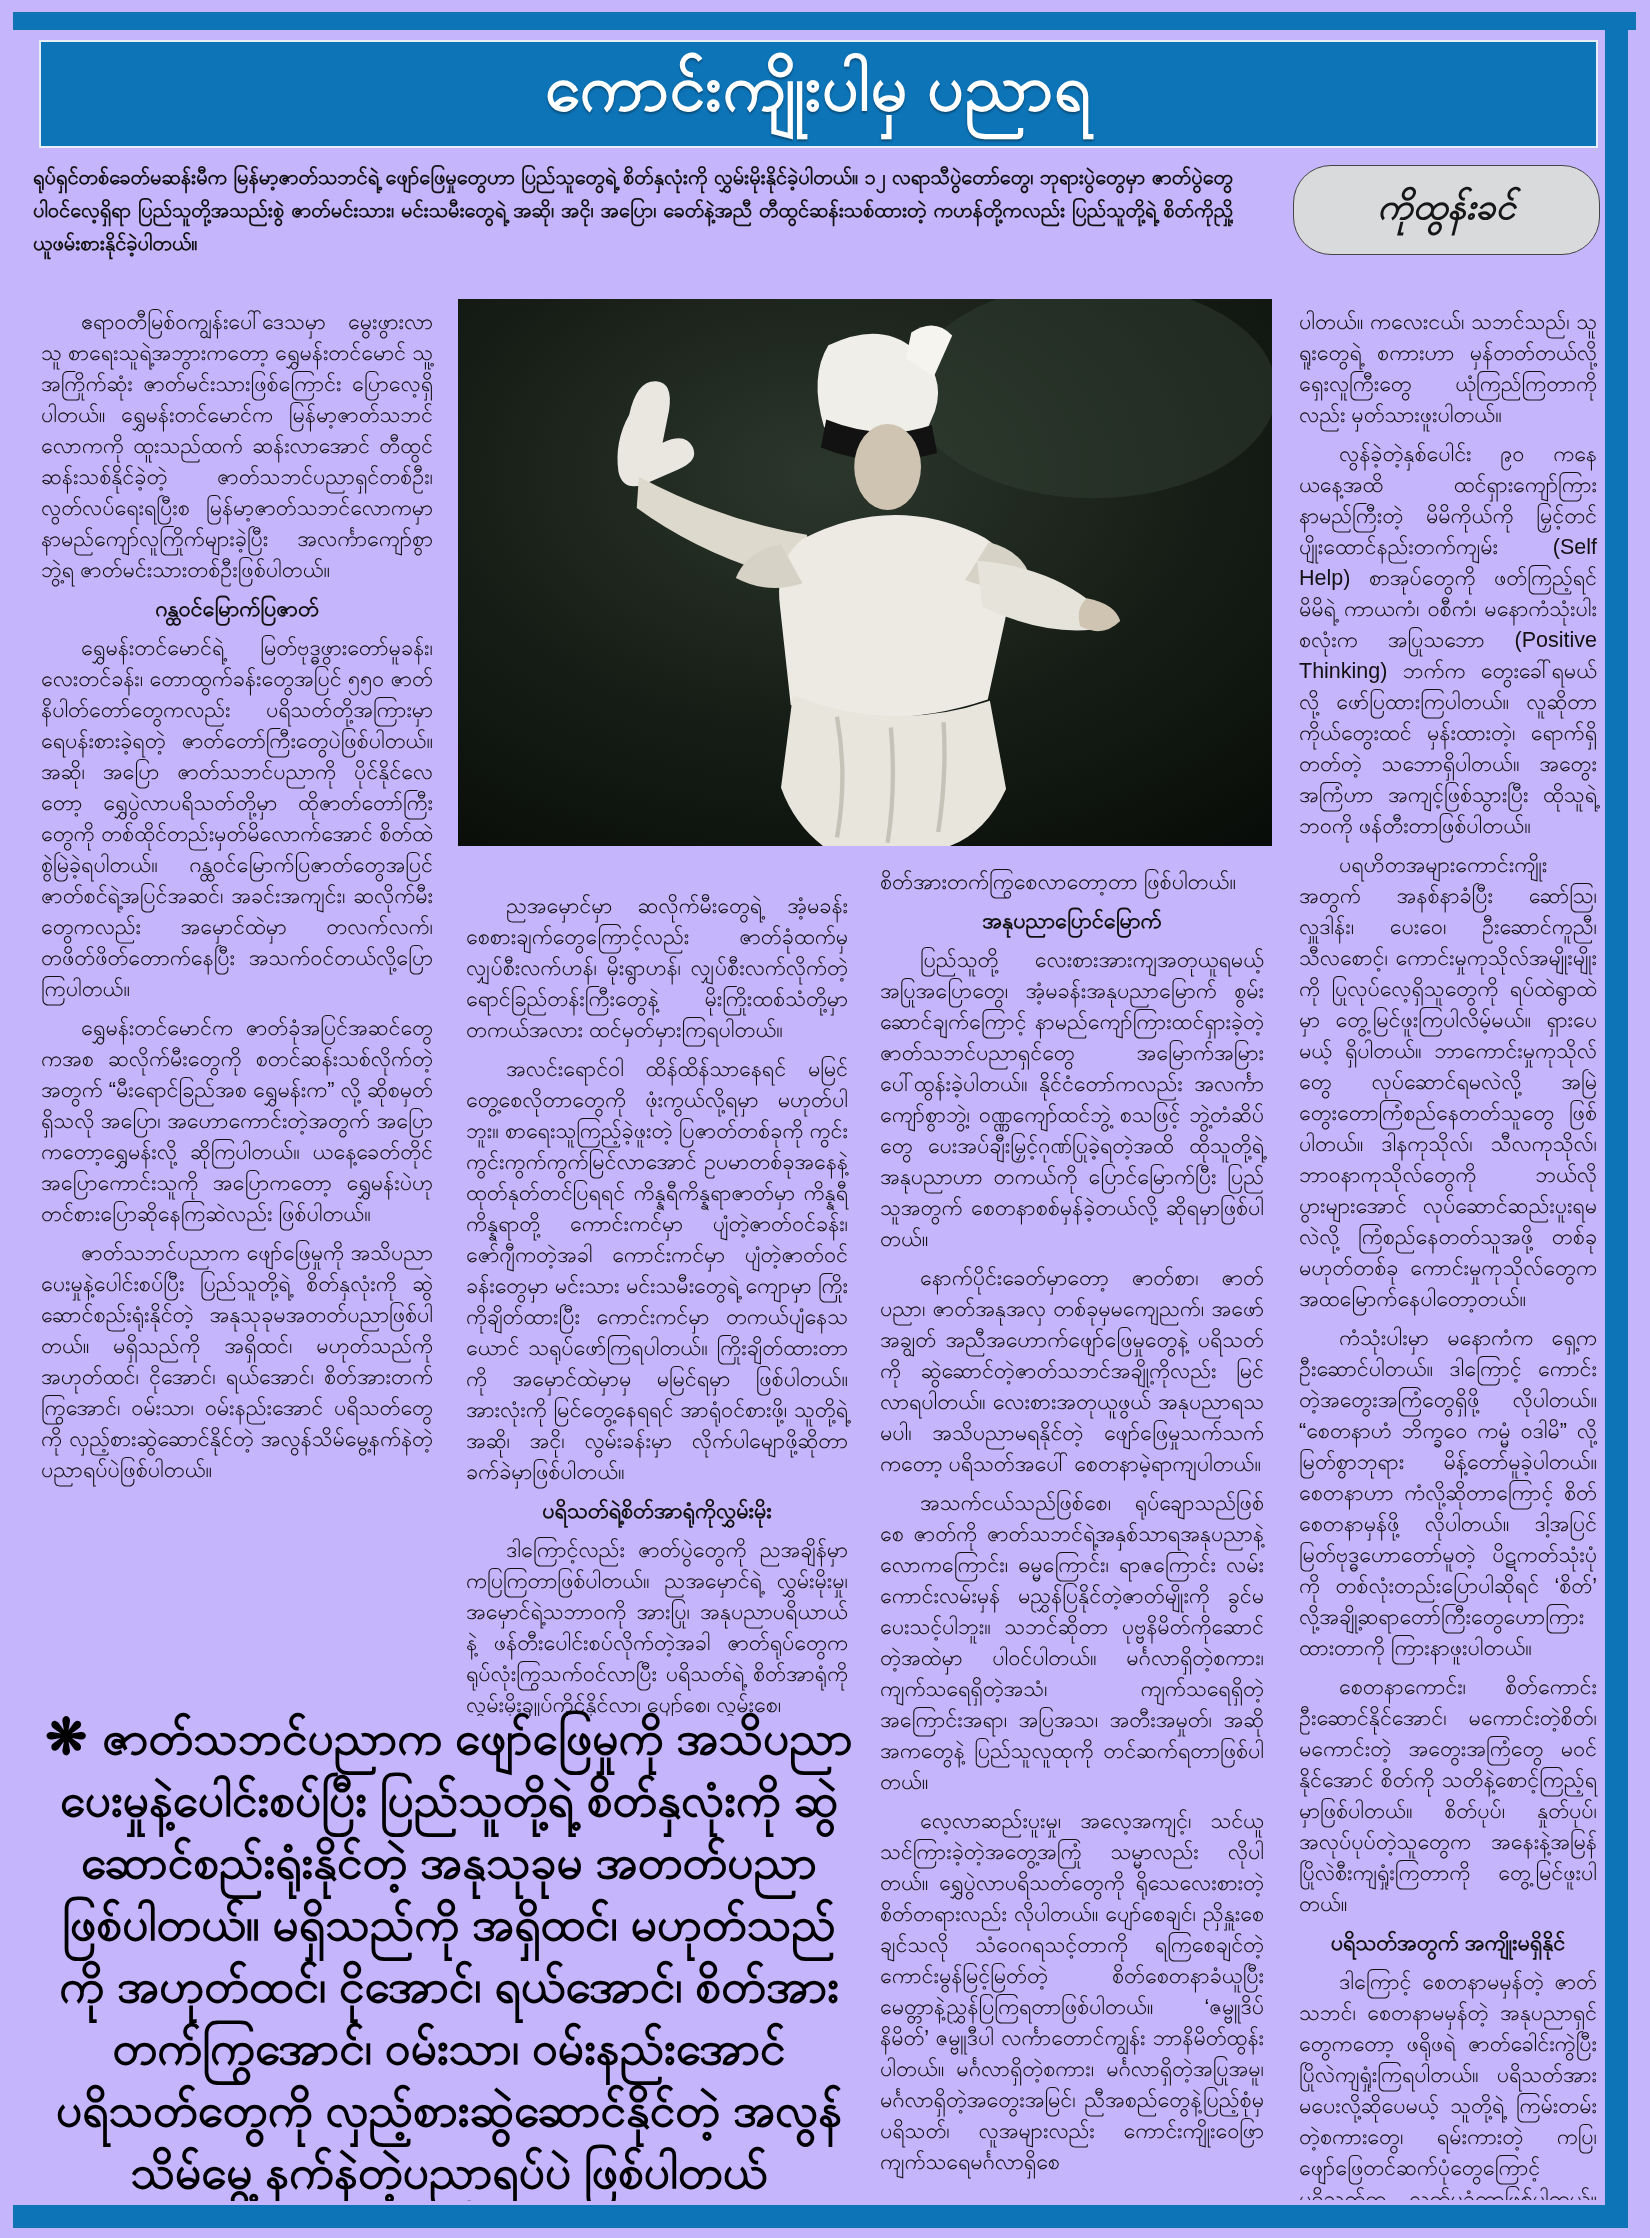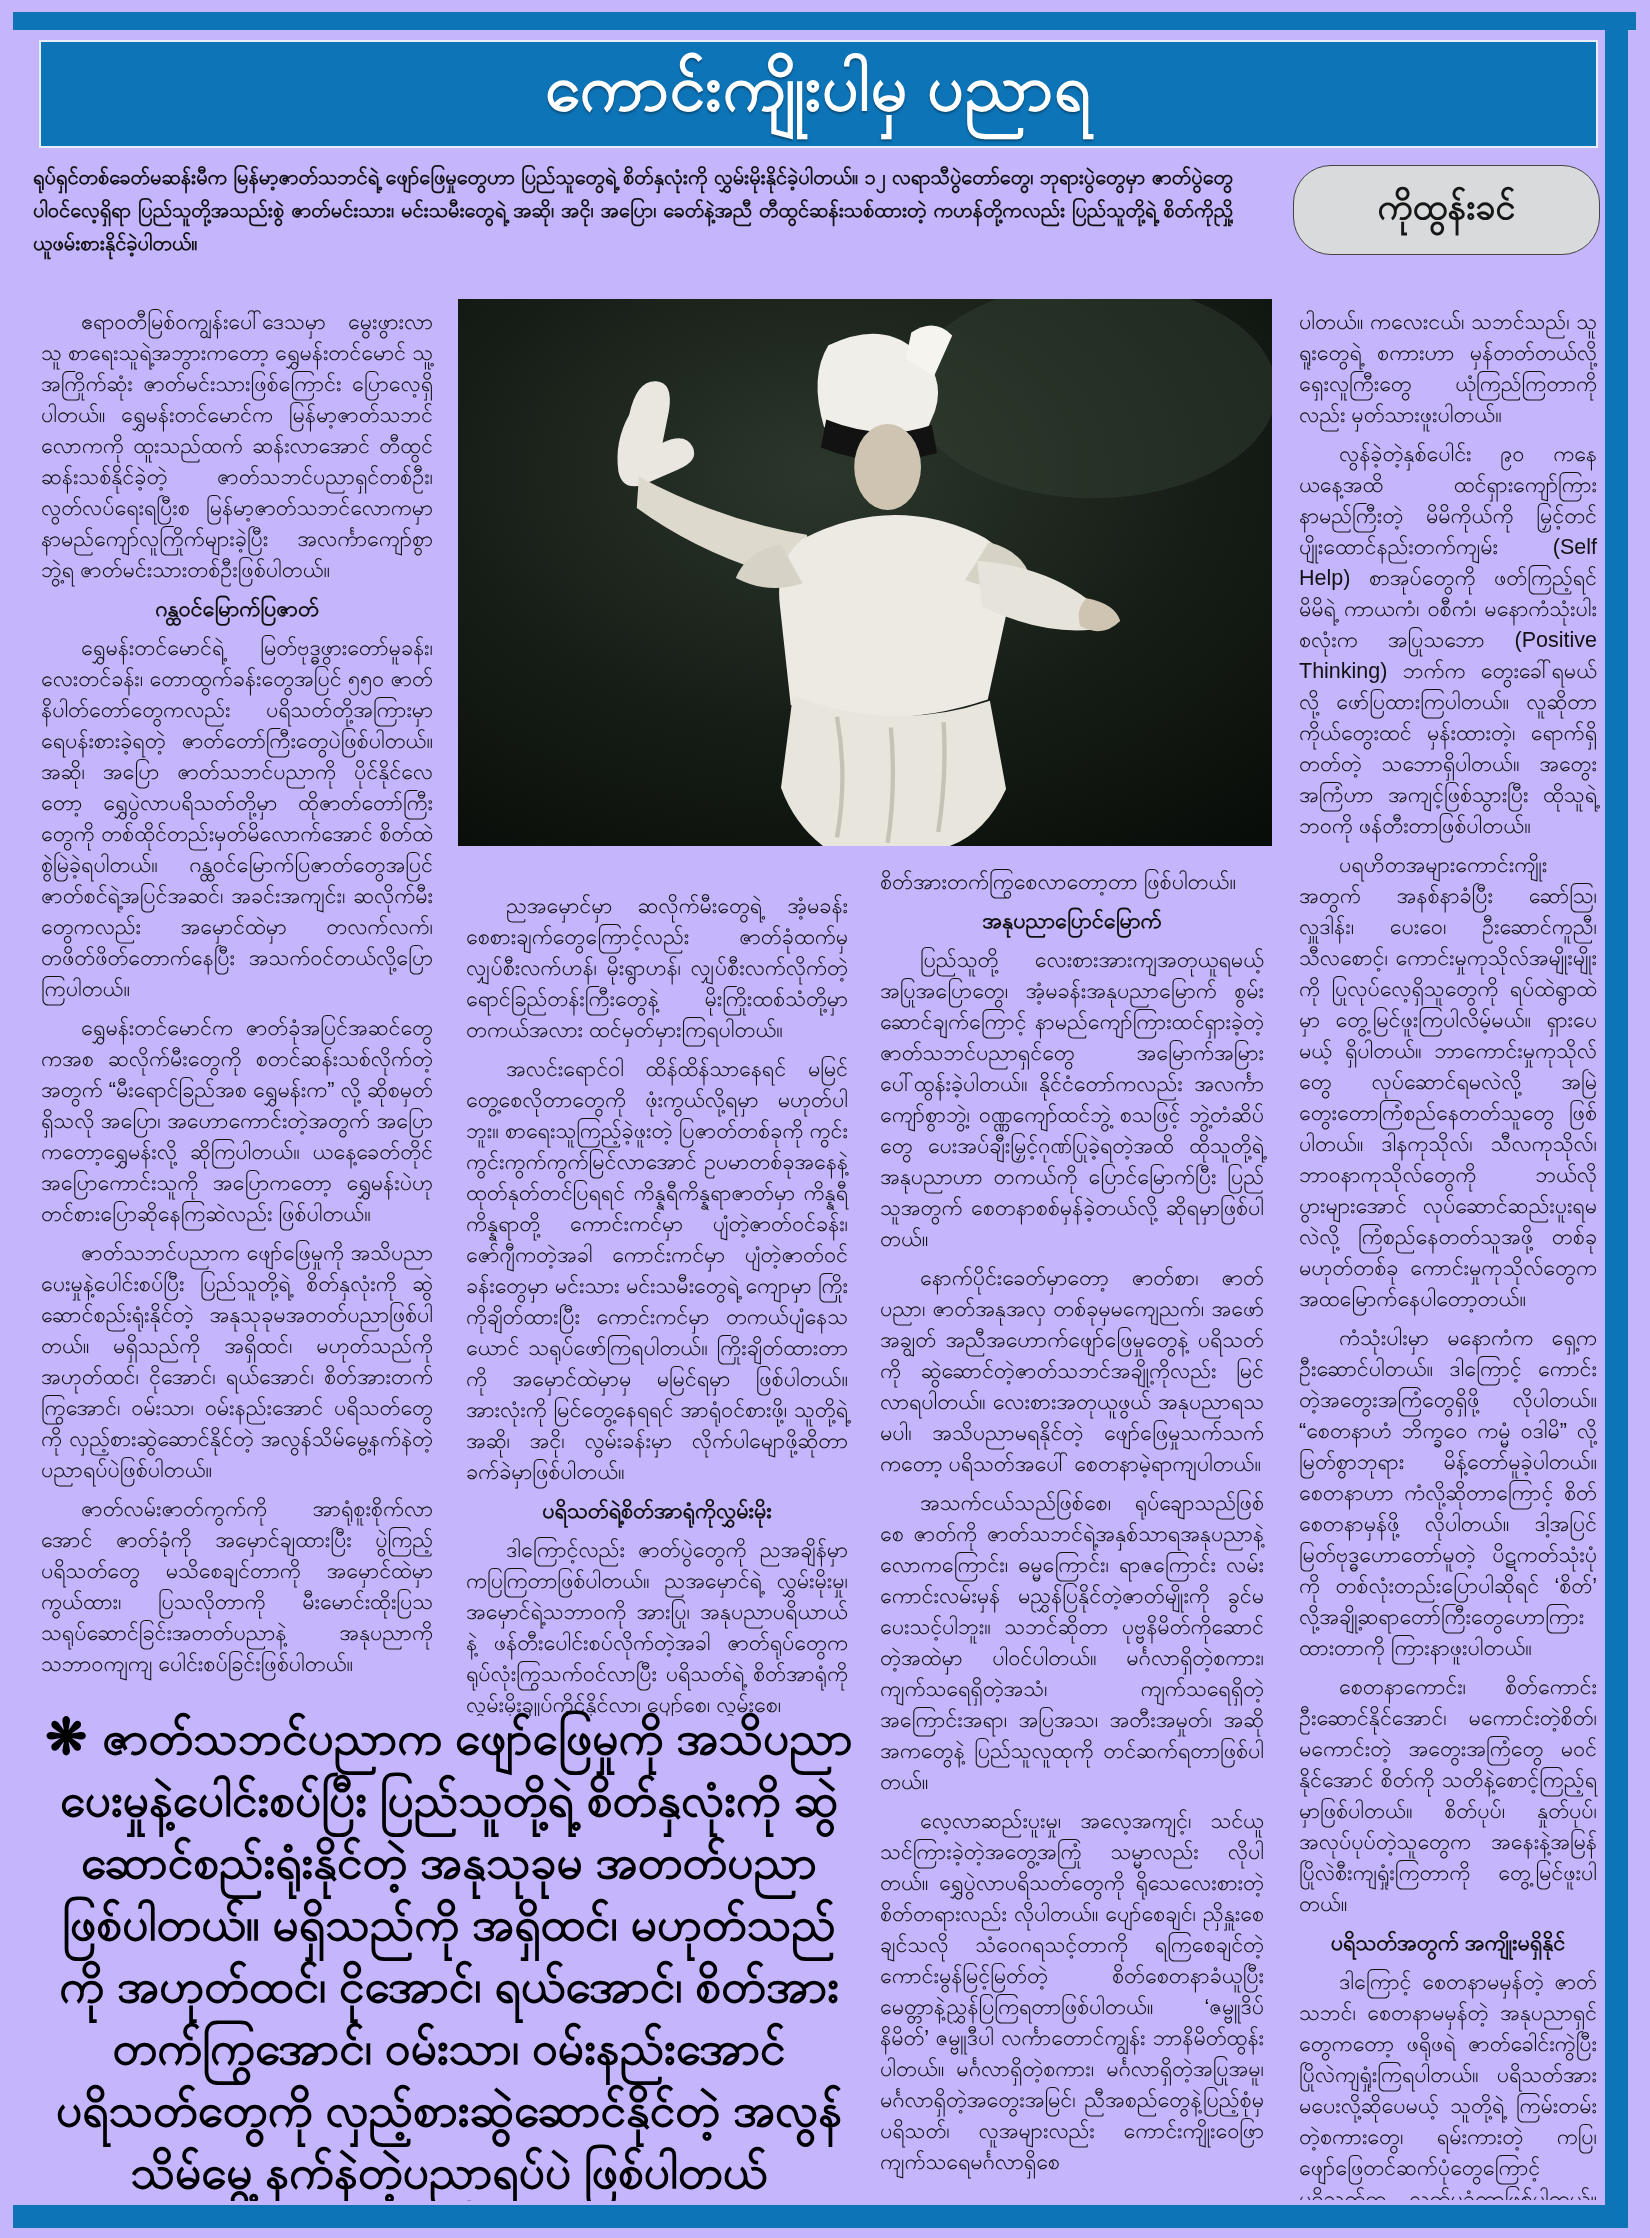--- a/index.html
+++ b/index.html
@@ -23,21 +23,21 @@
   }
 
   .intro {
     position:absolute; left:33px; top:161px; width:1200px; height:136px;
     font-size:20px; line-height:33px; font-weight:bold; text-align:justify; overflow:hidden;
   }
 
   .author-box {
     position:absolute; left:1293px; top:165px; width:305px; height:88px;
     background:#d9dadb; border:1.6px solid #444; border-radius:38px;
-    display:flex; align-items:center; justify-content:center;
+    display:flex; align-items:center; justify-content:center;font-style:italic;
   }
   .author-box .author-name { font-size:36px; font-weight:bold; color:#161616; }
 
   .photo {
     position:absolute; left:458px; top:299px; width:814px; height:547px;
     background:#10140f; overflow:hidden;
   }
   .photo svg { display:block; width:100%; height:100%; }
 
   .col { position:absolute; font-size:21.5px; line-height:31px; text-align:justify; overflow:hidden; }
@@ -114,21 +114,20 @@
       </g>
     </svg>
   </div>
 
   <div class="col col1">
     <p>ဧရာဝတီမြစ်ဝကျွန်းပေါ်ဒေသမှာ မွေးဖွားလာသူ စာရေးသူရဲ့အဘွားကတော့ ရွှေမန်းတင်မောင် သူ့အကြိုက်ဆုံး ဇာတ်မင်းသားဖြစ်ကြောင်း ပြောလေ့ရှိပါတယ်။ ရွှေမန်းတင်မောင်က မြန်မာ့ဇာတ်သဘင်လောကကို ထူးသည်ထက် ဆန်းလာအောင် တီထွင်ဆန်းသစ်နိုင်ခဲ့တဲ့ ဇာတ်သဘင်ပညာရှင်တစ်ဦး၊ လွတ်လပ်ရေးရပြီးစ မြန်မာ့ဇာတ်သဘင်လောကမှာ နာမည်ကျော်လူကြိုက်များခဲ့ပြီး အလင်္ကာကျော်စွာဘွဲ့ရ ဇာတ်မင်းသားတစ်ဦးဖြစ်ပါတယ်။</p>
     <p class="subhead">ဂန္ထဝင်မြောက်ပြဇာတ်</p>
     <p>ရွှေမန်းတင်မောင်ရဲ့ မြတ်ဗုဒ္ဓဖွားတော်မူခန်း၊ လေးတင်ခန်း၊ တောထွက်ခန်းတွေအပြင် ၅၅၀ ဇာတ်နိပါတ်တော်တွေကလည်း ပရိသတ်တို့အကြားမှာ ရေပန်းစားခဲ့ရတဲ့ ဇာတ်တော်ကြီးတွေပဲဖြစ်ပါတယ်။ အဆို၊ အပြော ဇာတ်သဘင်ပညာကို ပိုင်နိုင်လေတော့ ရွှေပွဲလာပရိသတ်တို့မှာ ထိုဇာတ်တော်ကြီးတွေကို တစ်ထိုင်တည်းမှတ်မိလောက်အောင် စိတ်ထဲစွဲမြဲခဲ့ရပါတယ်။ ဂန္ထဝင်မြောက်ပြဇာတ်တွေအပြင် ဇာတ်စင်ရဲ့အပြင်အဆင်၊ အခင်းအကျင်း၊ ဆလိုက်မီးတွေကလည်း အမှောင်ထဲမှာ တလက်လက်၊ တဖိတ်ဖိတ်တောက်နေပြီး အသက်ဝင်တယ်လို့ပြောကြပါတယ်။</p>
     <p>ရွှေမန်းတင်မောင်က ဇာတ်ခုံအပြင်အဆင်တွေကအစ ဆလိုက်မီးတွေကို စတင်ဆန်းသစ်လိုက်တဲ့အတွက် “မီးရောင်ခြည်အစ ရွှေမန်းက” လို့ ဆိုစမှတ်ရှိသလို အပြော၊ အဟောကောင်းတဲ့အတွက် အပြောကတော့ရွှေမန်းလို့ ဆိုကြပါတယ်။ ယနေ့ခေတ်တိုင် အပြောကောင်းသူကို အပြောကတော့ ရွှေမန်းပဲဟု တင်စားပြောဆိုနေကြဆဲလည်း ဖြစ်ပါတယ်။</p>
     <p>ဇာတ်သဘင်ပညာက ဖျော်ဖြေမှုကို အသိပညာပေးမှုနဲ့ပေါင်းစပ်ပြီး ပြည်သူတို့ရဲ့ စိတ်နှလုံးကို ဆွဲဆောင်စည်းရုံးနိုင်တဲ့ အနုသုခုမအတတ်ပညာဖြစ်ပါတယ်။ မရှိသည်ကို အရှိထင်၊ မဟုတ်သည်ကို အဟုတ်ထင်၊ ငိုအောင်၊ ရယ်အောင်၊ စိတ်အားတက်ကြွအောင်၊ ဝမ်းသာ၊ ဝမ်းနည်းအောင် ပရိသတ်တွေကို လှည့်စားဆွဲဆောင်နိုင်တဲ့ အလွန်သိမ်မွေ့နက်နဲတဲ့ပညာရပ်ပဲဖြစ်ပါတယ်။</p>
-    <p>ဇာတ်လမ်းဇာတ်ကွက်ကို အာရုံစူးစိုက်လာအောင် ဇာတ်ခုံကို အမှောင်ချထားပြီး ပွဲကြည့်ပရိသတ်တွေ မသိစေချင်တာကို အမှောင်ထဲမှာ ကွယ်ထား၊ ပြသလိုတာကို မီးမောင်းထိုးပြသ သရုပ်ဆောင်ခြင်းအတတ်ပညာနဲ့ အနုပညာကို သဘာဝကျကျ ပေါင်းစပ်ခြင်းဖြစ်ပါတယ်။</p>
   </div>
 
   <div class="col col2">
     <p>ညအမှောင်မှာ ဆလိုက်မီးတွေရဲ့ အံ့မခန်းစေစားချက်တွေကြောင့်လည်း ဇာတ်ခုံထက်မှ လျှပ်စီးလက်ဟန်၊ မိုးရွာဟန်၊ လျှပ်စီးလက်လိုက်တဲ့ ရောင်ခြည်တန်းကြီးတွေနဲ့ မိုးကြိုးထစ်သံတို့မှာ တကယ်အလား ထင်မှတ်မှားကြရပါတယ်။</p>
     <p>အလင်းရောင်ဝါ ထိန်ထိန်သာနေရင် မမြင်တွေ့စေလိုတာတွေကို ဖုံးကွယ်လို့ရမှာ မဟုတ်ပါဘူး။ စာရေးသူကြည့်ခဲ့ဖူးတဲ့ ပြဇာတ်တစ်ခုကို ကွင်းကွင်းကွက်ကွက်မြင်လာအောင် ဥပမာတစ်ခုအနေနဲ့ ထုတ်နုတ်တင်ပြရရင် ကိန္နရီကိန္နရာဇာတ်မှာ ကိန္နရီကိန္နရာတို့ ကောင်းကင်မှာ ပျံတဲ့ဇာတ်ဝင်ခန်း၊ ဇော်ဂျီကတဲ့အခါ ကောင်းကင်မှာ ပျံတဲ့ဇာတ်ဝင်ခန်းတွေမှာ မင်းသား မင်းသမီးတွေရဲ့ ကျောမှာ ကြိုးကိုချိတ်ထားပြီး ကောင်းကင်မှာ တကယ်ပျံနေသယောင် သရုပ်ဖော်ကြရပါတယ်။ ကြိုးချိတ်ထားတာကို အမှောင်ထဲမှာမှ မမြင်ရမှာ ဖြစ်ပါတယ်။ အားလုံးကို မြင်တွေ့နေရရင် အာရုံဝင်စားဖို့၊ သူတို့ရဲ့ အဆို၊ အငို၊ လွမ်းခန်းမှာ လိုက်ပါမျောဖို့ဆိုတာ ခက်ခဲမှာဖြစ်ပါတယ်။</p>
     <p class="subhead">ပရိသတ်ရဲ့စိတ်အာရုံကိုလွှမ်းမိုး</p>
     <p>ဒါကြောင့်လည်း ဇာတ်ပွဲတွေကို ညအချိန်မှာ ကပြကြတာဖြစ်ပါတယ်။ ညအမှောင်ရဲ့ လွှမ်းမိုးမှု၊ အမှောင်ရဲ့သဘာဝကို အားပြု၊ အနုပညာပရိယာယ်နဲ့ ဖန်တီးပေါင်းစပ်လိုက်တဲ့အခါ ဇာတ်ရုပ်တွေက ရုပ်လုံးကြွသက်ဝင်လာပြီး ပရိသတ်ရဲ့ စိတ်အာရုံကို လွှမ်းမိုးချုပ်ကိုင်နိုင်လာ၊ ပျော်စေ၊ လွမ်းစေ၊</p>
   </div>
 
   <div class="col col3">

